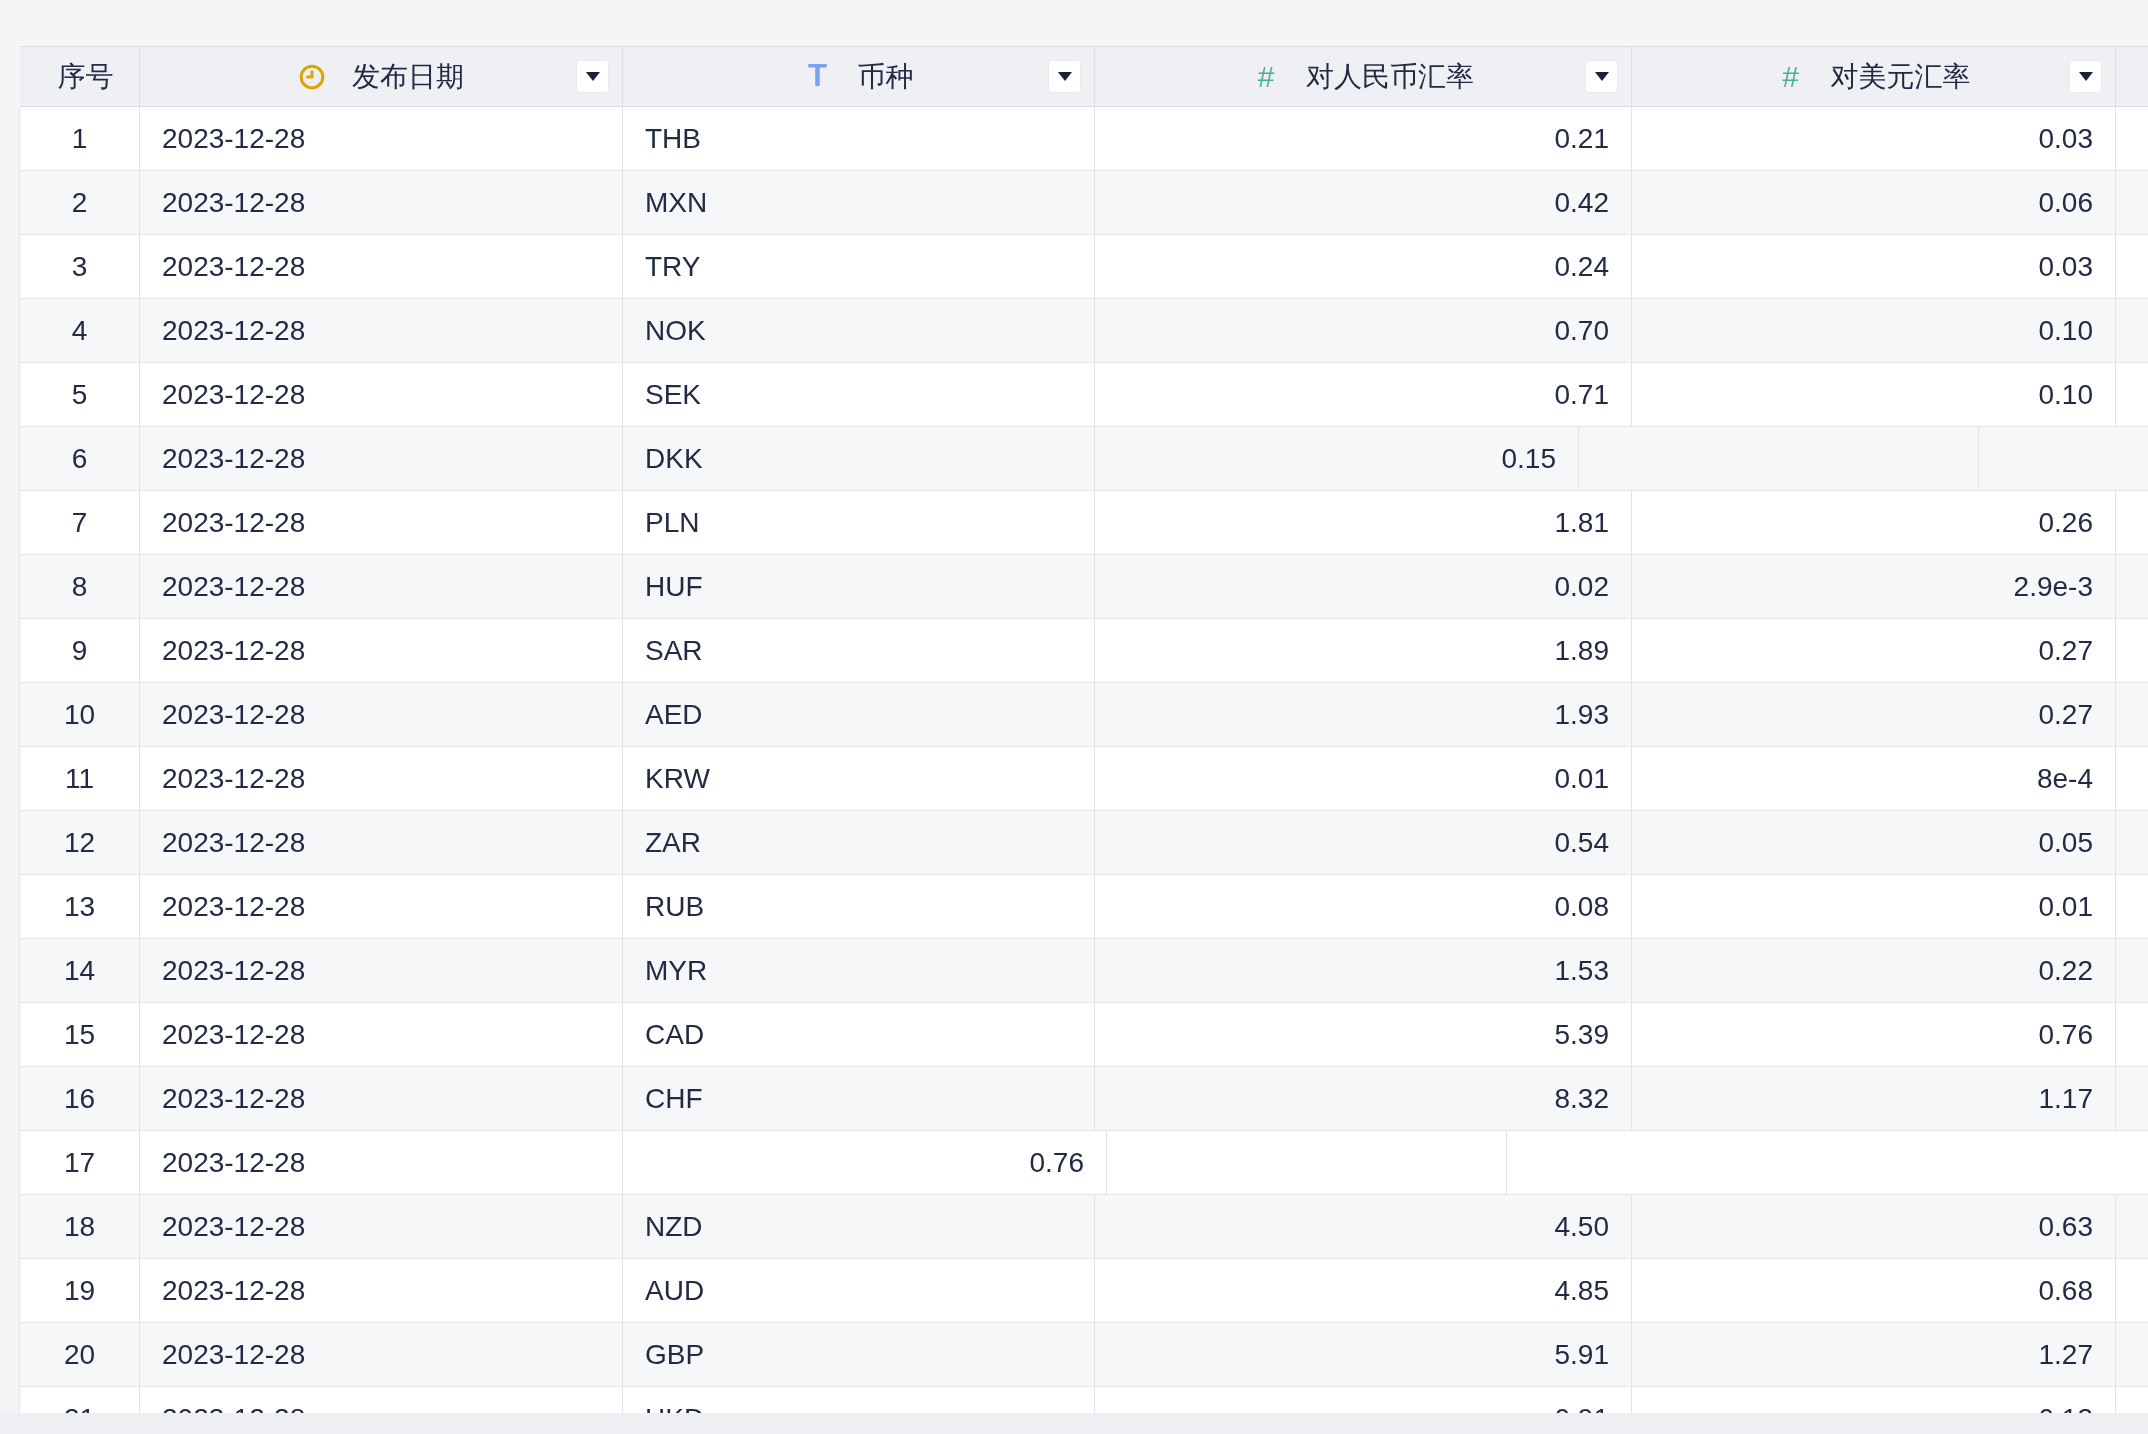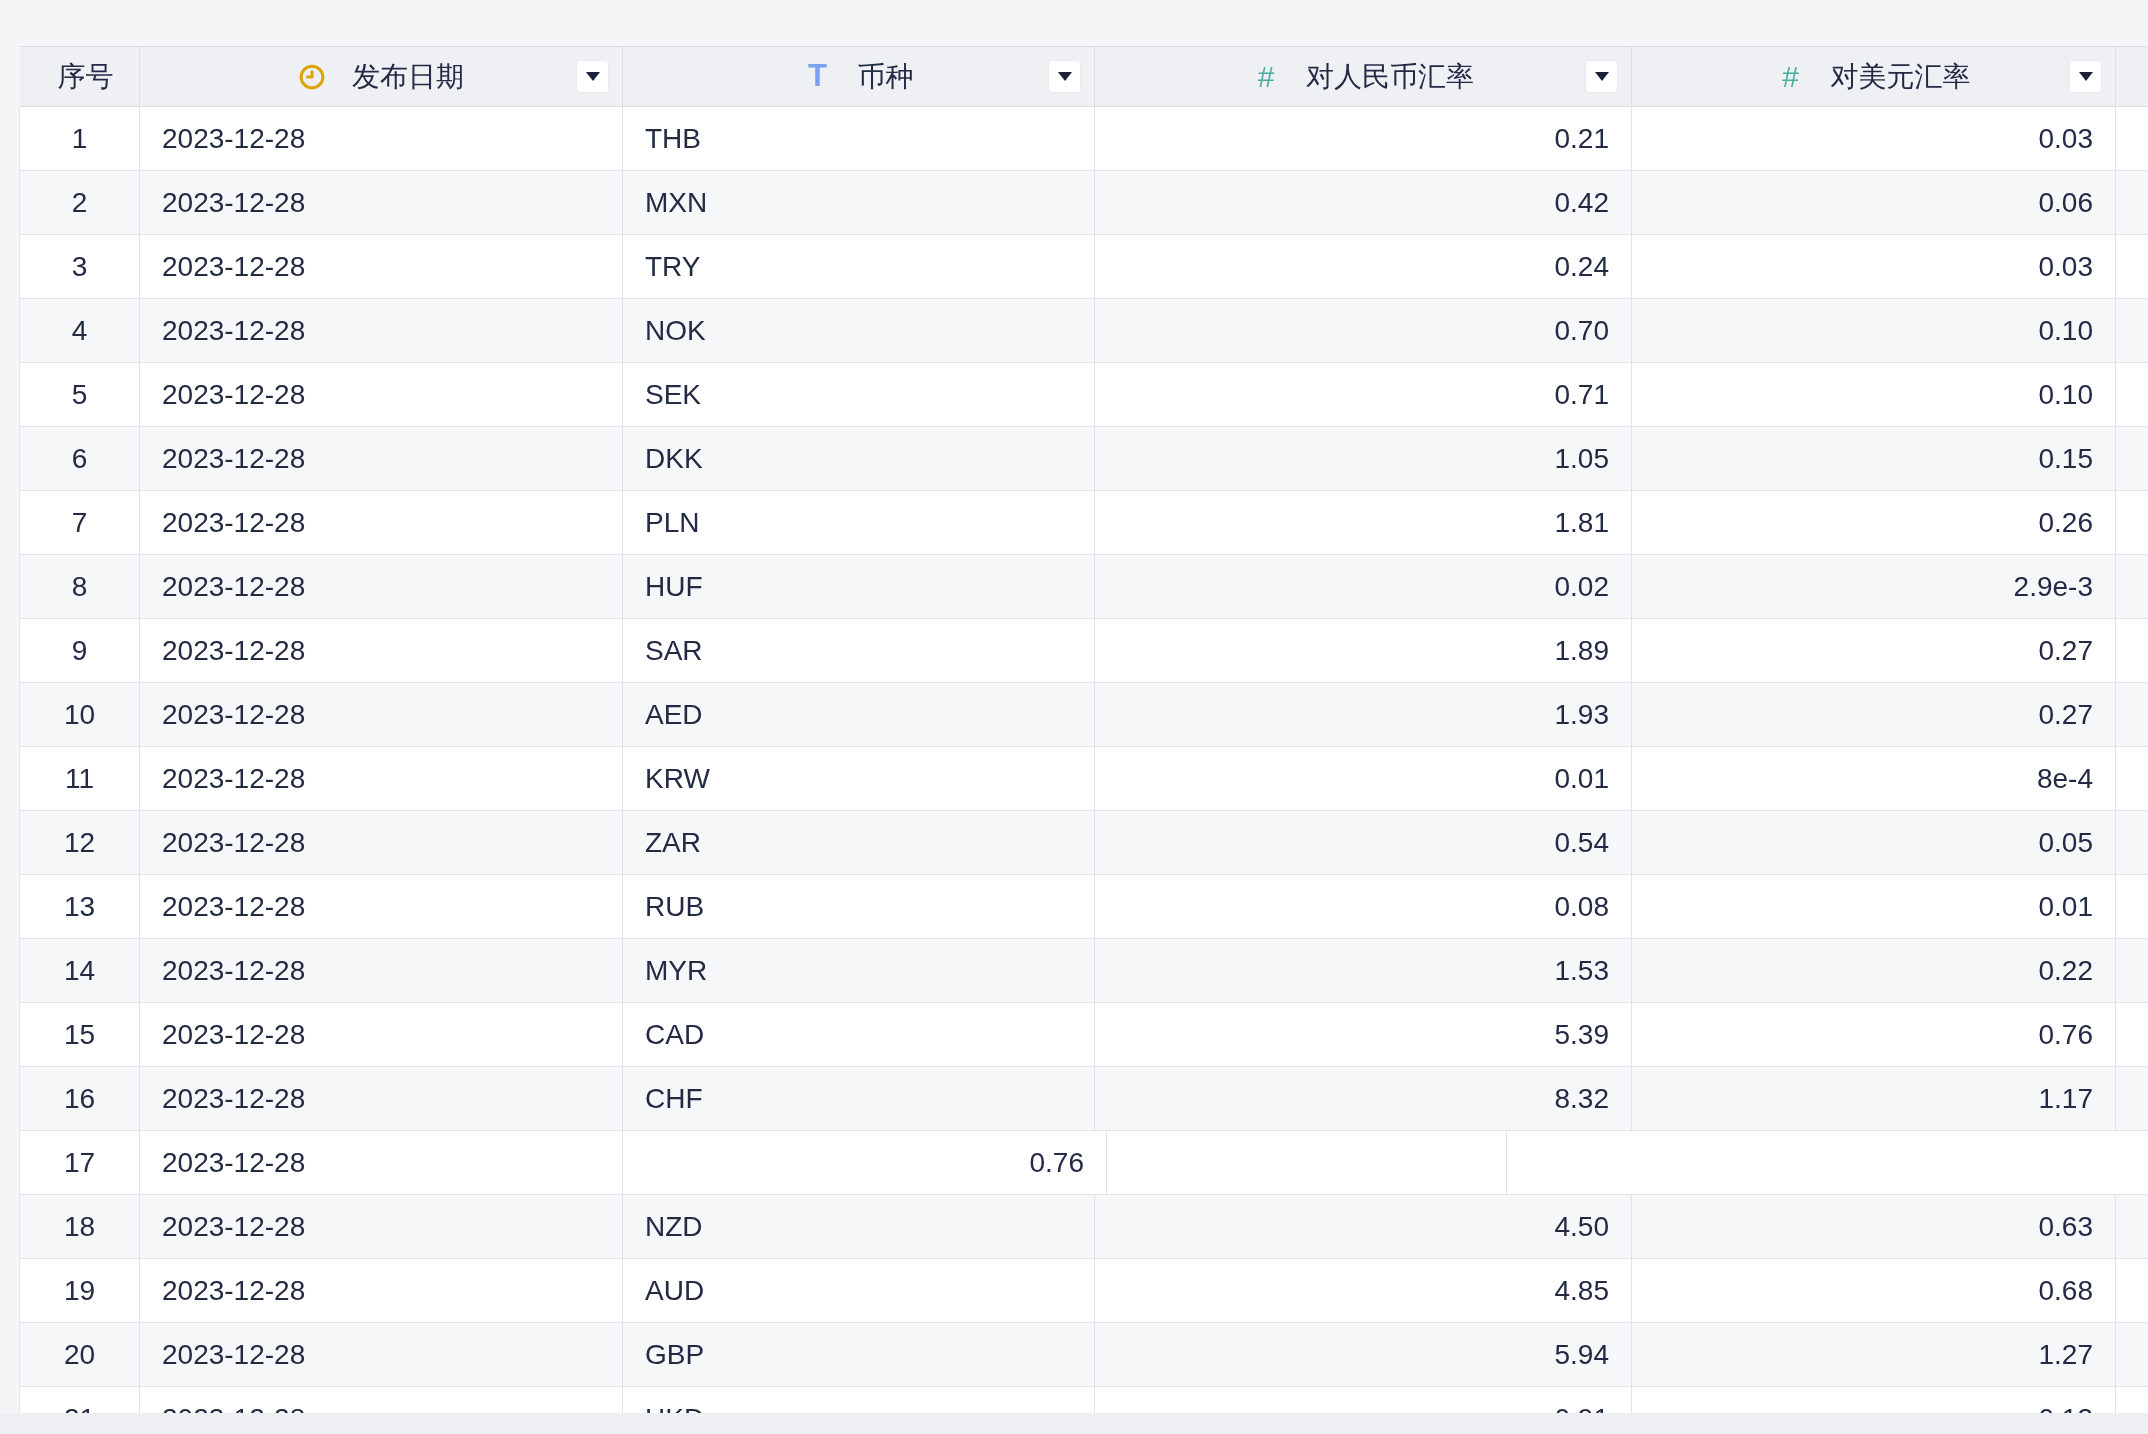--- a/index.html
+++ b/index.html
@@ -194,21 +194,20 @@
         <div class="td c1 pad-l">2023-12-28</div>
         <div class="td c2 pad-l">SEK</div>
         <div class="td c3 num">0.71</div>
         <div class="td c4 num">0.10</div>
         <div class="td c5"></div>
       </div>
       <div class="row even">
         <div class="td c0 center">6</div>
         <div class="td c1 pad-l">2023-12-28</div>
         <div class="td c2 pad-l">DKK</div>
-        <div class="td c3 num">1.05</div>
         <div class="td c4 num">0.15</div>
         <div class="td c5"></div>
       </div>
       <div class="row">
         <div class="td c0 center">7</div>
         <div class="td c1 pad-l">2023-12-28</div>
         <div class="td c2 pad-l">PLN</div>
         <div class="td c3 num">1.81</div>
         <div class="td c4 num">0.26</div>
         <div class="td c5"></div>
@@ -304,21 +303,21 @@
         <div class="td c1 pad-l">2023-12-28</div>
         <div class="td c2 pad-l">AUD</div>
         <div class="td c3 num">4.85</div>
         <div class="td c4 num">0.68</div>
         <div class="td c5"></div>
       </div>
       <div class="row even">
         <div class="td c0 center">20</div>
         <div class="td c1 pad-l">2023-12-28</div>
         <div class="td c2 pad-l">GBP</div>
-        <div class="td c3 num">5.94</div>
+        <div class="td c3 num">5.91</div>
         <div class="td c4 num">1.27</div>
         <div class="td c5"></div>
       </div>
       <div class="row">
         <div class="td c0 center">21</div>
         <div class="td c1 pad-l">2023-12-28</div>
         <div class="td c2 pad-l">HKD</div>
         <div class="td c3 num">0.91</div>
         <div class="td c4 num">0.13</div>
         <div class="td c5"></div>

